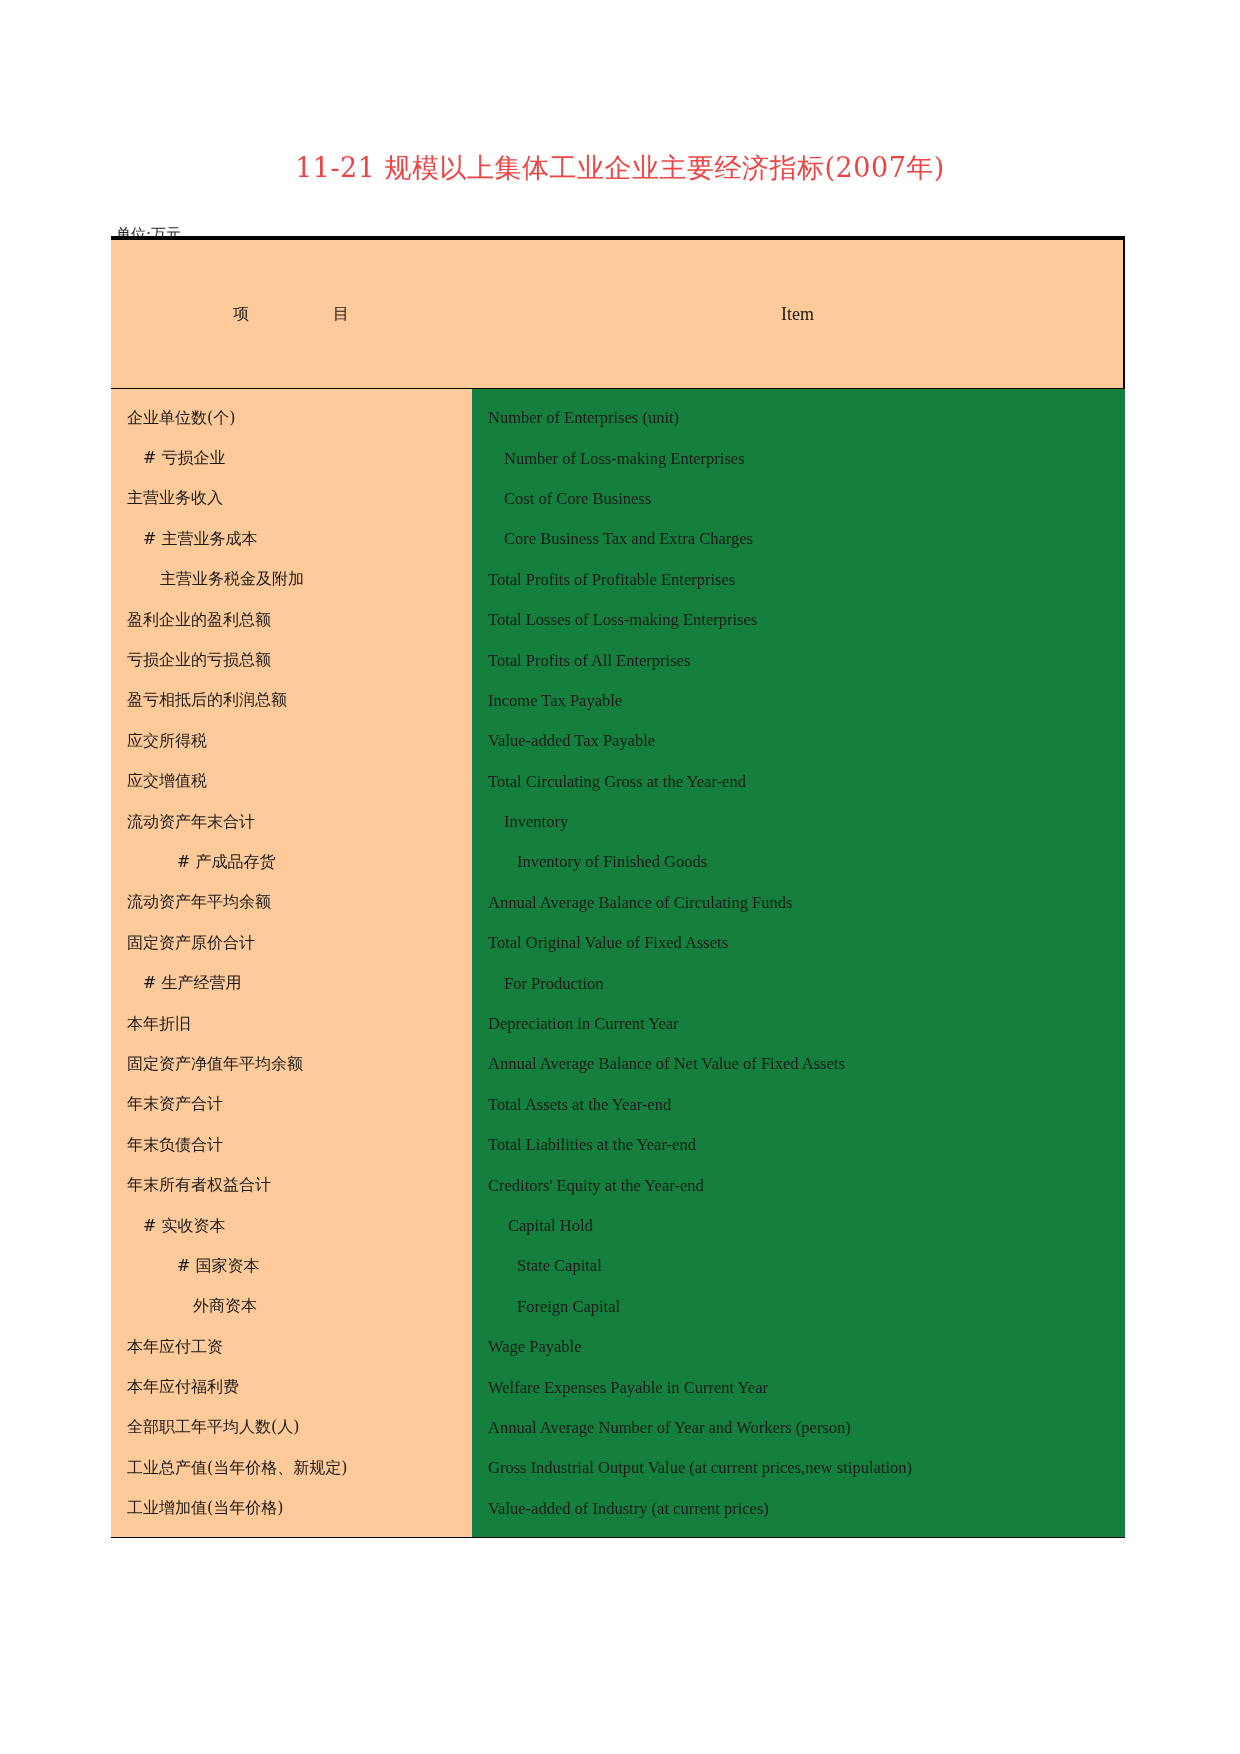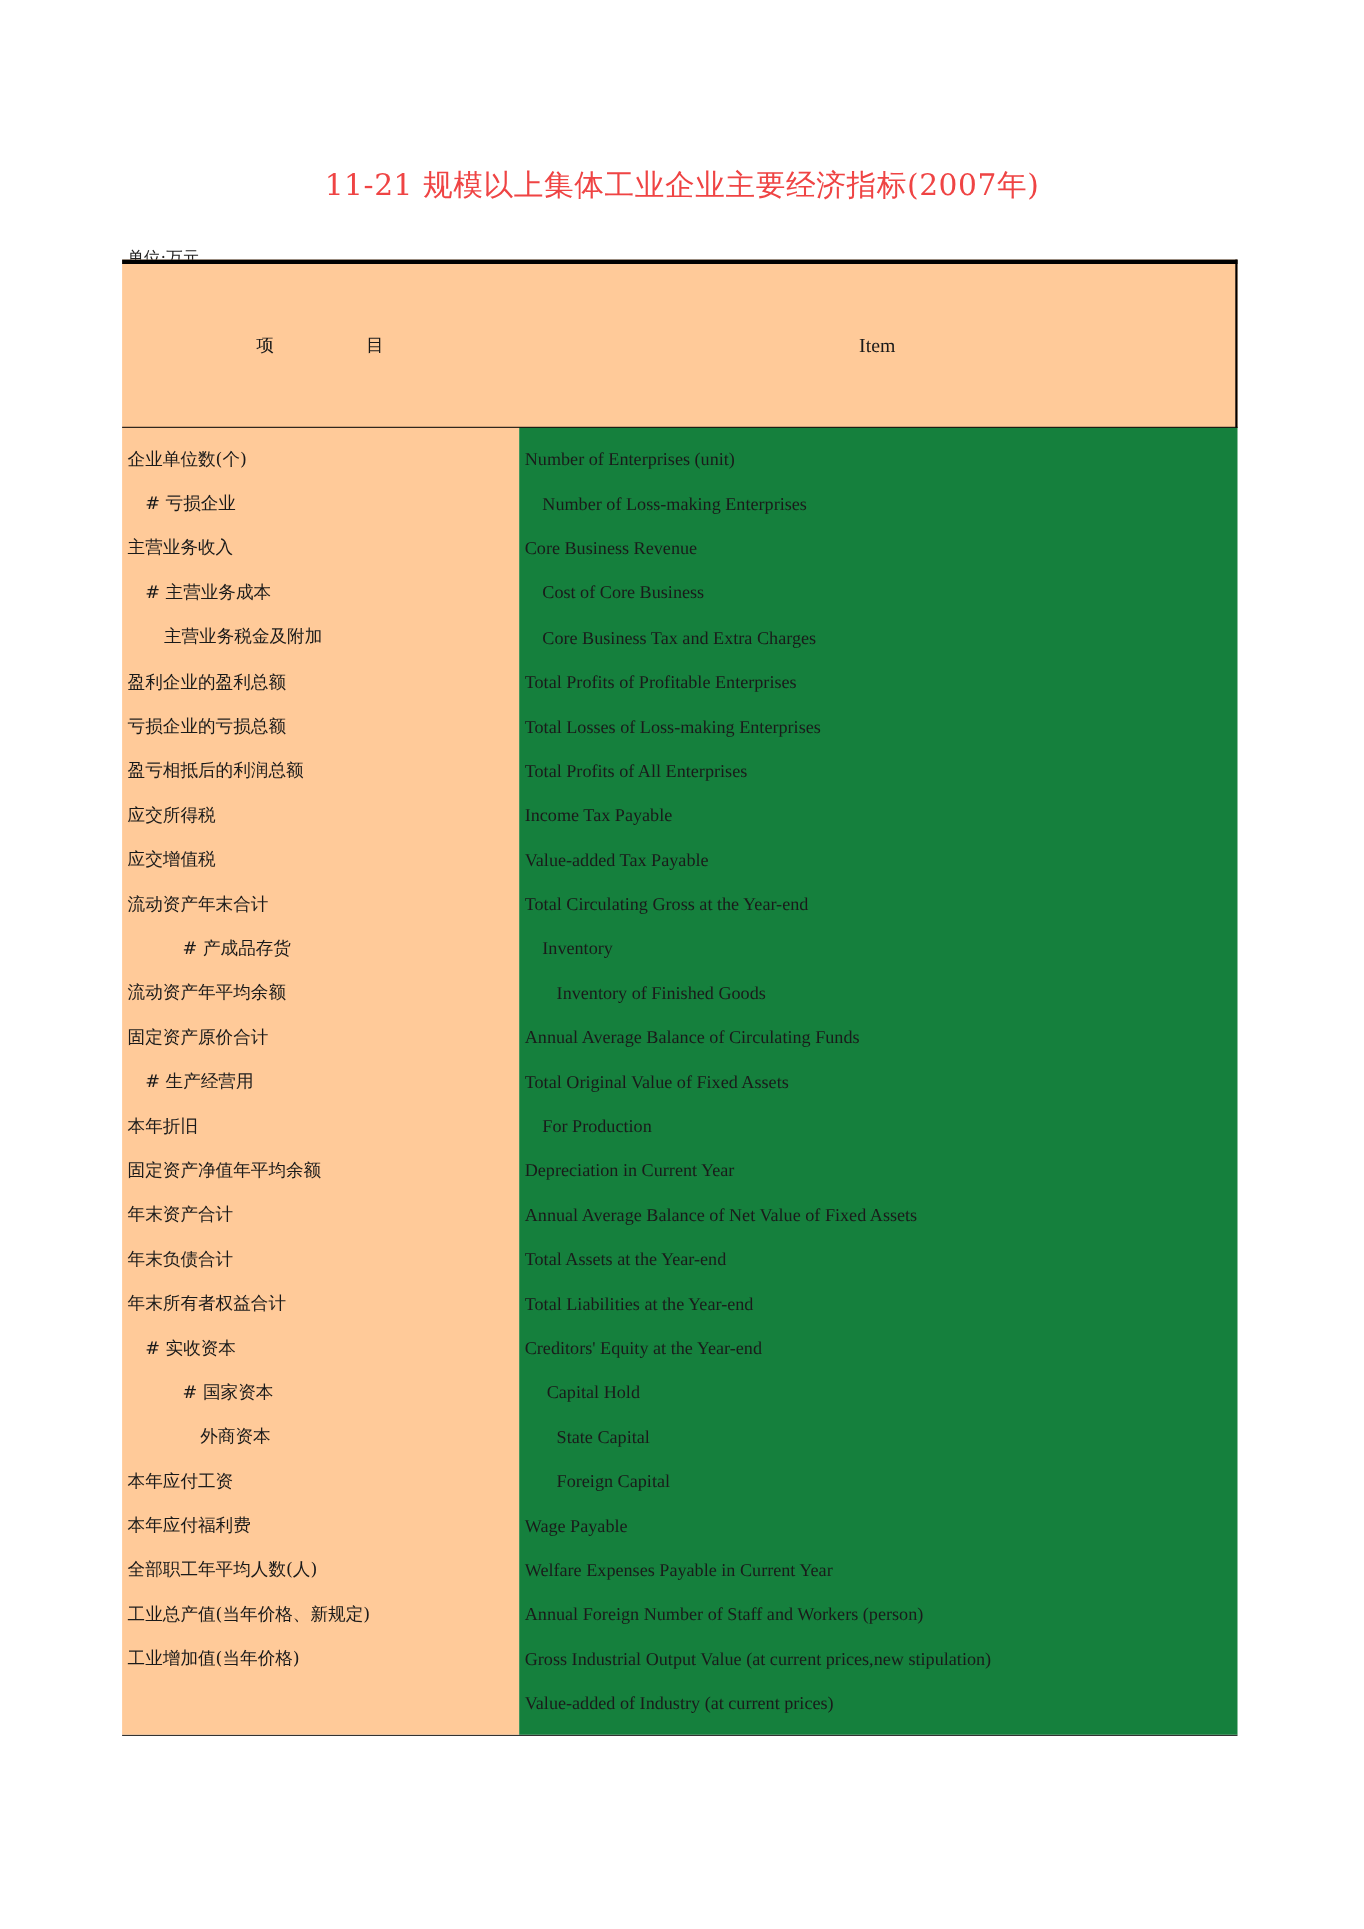--- a/index.html
+++ b/index.html
@@ -8,21 +8,21 @@
     .unit { position: absolute; left: 116px; top: 225px; font-size: 15px; font-family: "DejaVu Serif", serif; color: #222; }
     .table { position: absolute; left: 111px; top: 236px; width: 1014px; }
     .header { position: relative; height: 153px; background: #FFCA99; border-top: 4px solid #000; border-right: 2px solid #000; border-bottom: 1.5px solid #000; box-sizing: border-box; }
     .header-cn { position: absolute; left: 0; width: 360px; top: 0; bottom: 0; display: flex; align-items: center; justify-content: center; font-size: 16px; }
     .header-cn span { display: inline-block; }
     .header-cn .g { width: 84px; }
     .header-en { position: absolute; left: 361px; right: 0; top: 0; bottom: 0; display: flex; align-items: center; justify-content: center; font-family: "Liberation Serif", serif; font-size: 18px; }
     .body { position: relative; display: flex; border-bottom: 1.5px solid #000; }
     .col-cn { width: 361px; background: #FFCA99; padding-top: 9px; padding-bottom: 8px; }
     .col-en { flex: 1; background: #15803d; padding-top: 9px; padding-bottom: 8px; }
-    .row { height: 40.4px; display: flex; align-items: center; white-space: pre; }
+    .row { height: 40.4px; display: flex; align-items: center; white-space: pre; margin-left: 11px; }
     .col-cn .row { font-size: 16px; padding-left: 5px; font-family: "DejaVu Serif", serif; }
     .col-en .row { font-size: 16.5px; padding-left: 5px; font-family: "Liberation Serif", serif; }
     .i1 { padding-left: 21px !important; }
     .ib { padding-left: 55px !important; }
     .ic { padding-left: 38px !important; }
     .ie1 { padding-left: 21px !important; }
     .ie2 { padding-left: 34px !important; }
     .ie3 { padding-left: 25px !important; }
   </style>
 </head>
@@ -67,21 +67,20 @@
       <div class="row" style="padding-left:71px">外商资本</div>
       <div class="row">本年应付工资</div>
       <div class="row">本年应付福利费</div>
       <div class="row">全部职工年平均人数(人)</div>
       <div class="row">工业总产值(当年价格、新规定)</div>
       <div class="row">工业增加值(当年价格)</div>
     </div>
     <div class="col-en">
       <div class="row">Number of Enterprises (unit)</div>
       <div class="row ie1">Number of Loss-making Enterprises</div>
-      <div class="row">Core Business Revenue</div>
       <div class="row ie1">Cost of Core Business</div>
       <div class="row ie1">Core Business Tax and Extra Charges</div>
       <div class="row">Total Profits of Profitable Enterprises</div>
       <div class="row">Total Losses of Loss-making Enterprises</div>
       <div class="row">Total Profits of All Enterprises</div>
       <div class="row">Income Tax Payable</div>
       <div class="row">Value-added Tax Payable</div>
       <div class="row">Total Circulating Gross at the Year-end</div>
       <div class="row ie1">Inventory</div>
       <div class="row ie2">Inventory of Finished Goods</div>
@@ -91,18 +90,18 @@
       <div class="row">Depreciation in Current Year</div>
       <div class="row">Annual Average Balance of Net Value of Fixed Assets</div>
       <div class="row">Total Assets at the Year-end</div>
       <div class="row">Total Liabilities at the Year-end</div>
       <div class="row">Creditors' Equity at the Year-end</div>
       <div class="row ie3">Capital Hold</div>
       <div class="row ie2">State Capital</div>
       <div class="row ie2">Foreign Capital</div>
       <div class="row">Wage Payable</div>
       <div class="row">Welfare Expenses Payable in Current Year</div>
-      <div class="row">Annual Foreign Number of Staff and Workers (person)</div>
+      <div class="row">Annual Average Number of Year and Workers (person)</div>
       <div class="row">Gross Industrial Output Value (at current prices,new stipulation)</div>
       <div class="row">Value-added of Industry (at current prices)</div>
     </div>
   </div>
 </div>
 
 </body></html>

